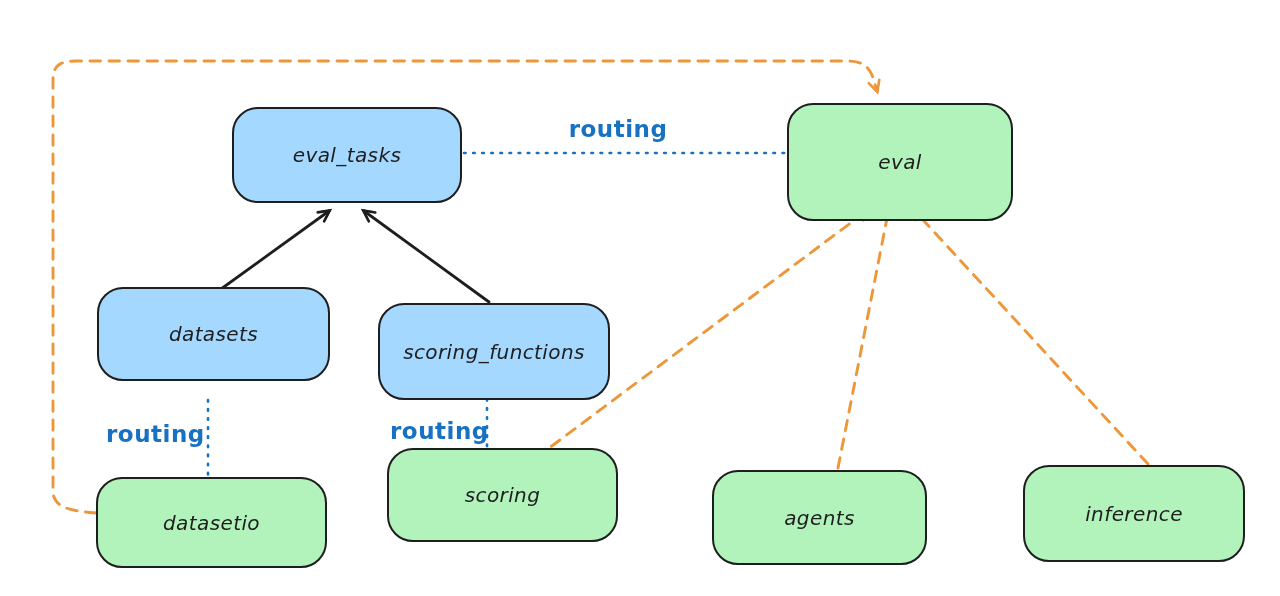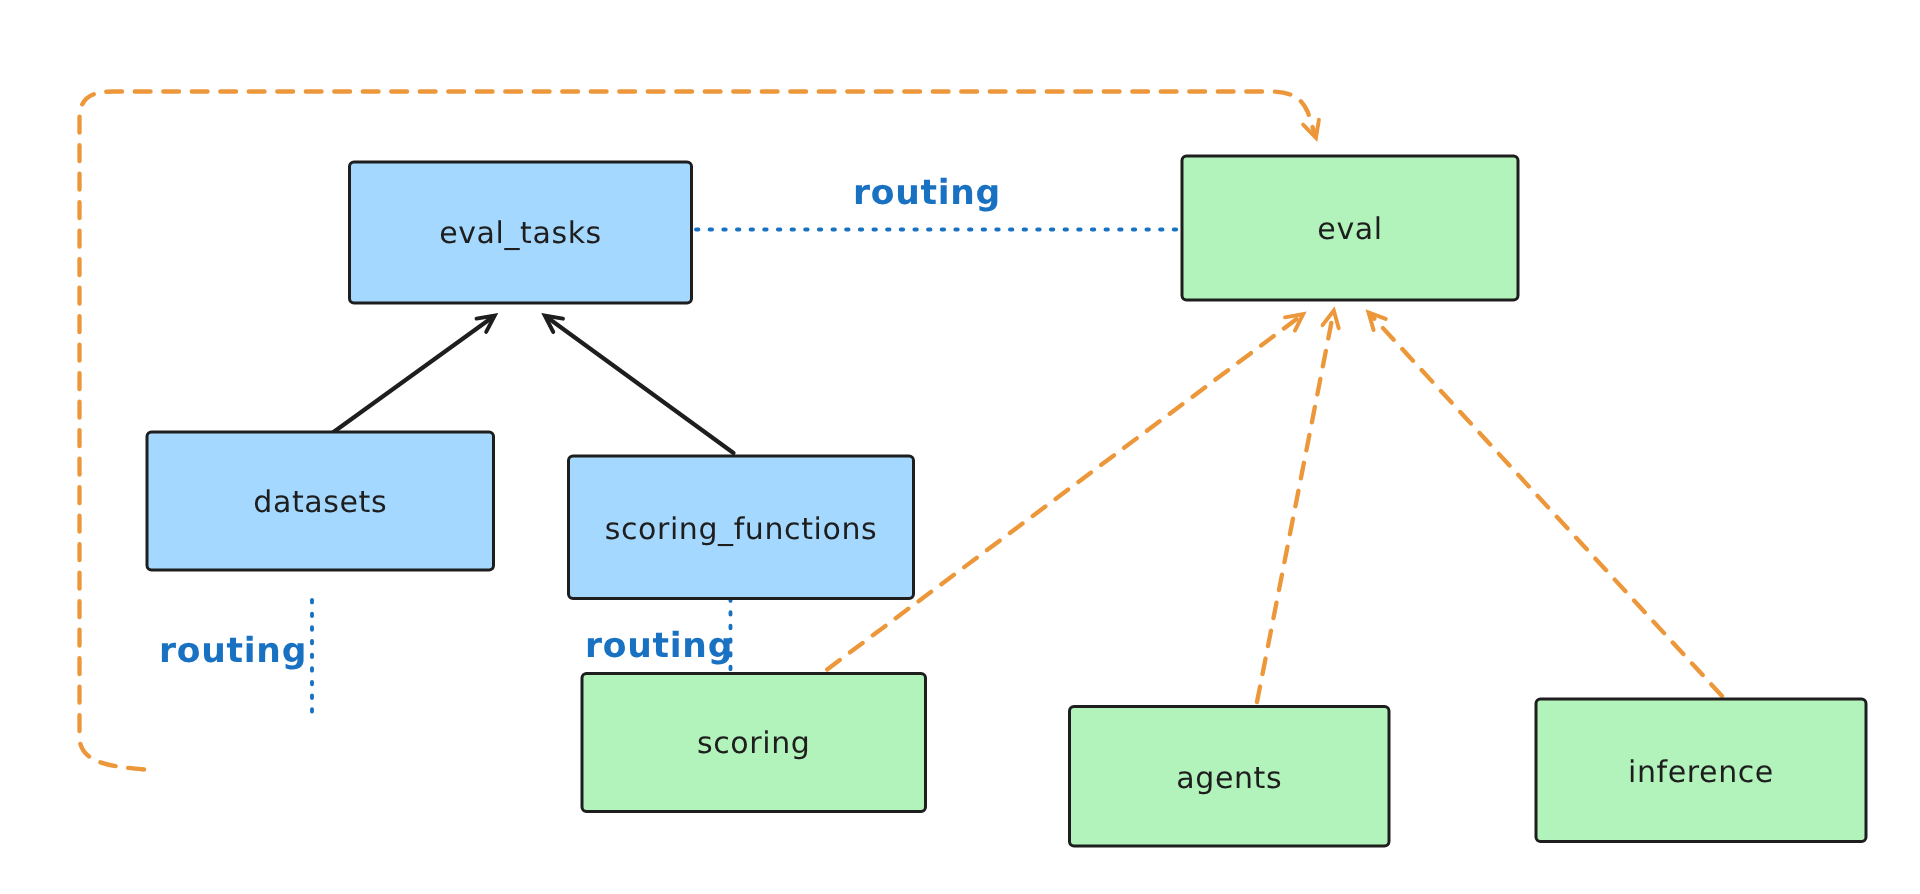--- a/index.html
+++ b/index.html
@@ -20,34 +20,35 @@
     left: 0;
     top: 0;
     width: 1280px;
     height: 596px;
     pointer-events: none;
   }
   .node {
     position: absolute;
     box-sizing: border-box;
     border: 2.6px solid #1e1e1e;
-    border-radius: 4px;
+    border-radius: 26px;
     display: flex;
     align-items: center;
     justify-content: center;
     font-size: 20px;
     letter-spacing: 0.4px;
     color: #1e1e1e;
     background: #ffffff;
+    font-style: italic;
   }
   .node.blue  { background: #a5d8ff; }
   .node.green { background: #b2f2bb; }
 
   .node-eval-tasks        { left: 232px;  top: 107px; width: 230px; height: 96px; }
-  .node-eval              { left: 787px;  top: 103px; width: 226px; height: 98px; }
+  .node-eval              { left: 787px;  top: 103px; width: 226px; height: 118px; }
   .node-datasets          { left: 97px;   top: 287px; width: 233px; height: 94px; }
   .node-scoring-functions { left: 378px;  top: 303px; width: 232px; height: 97px; }
   .node-datasetio         { left: 96px;   top: 477px; width: 231px; height: 91px; }
   .node-scoring           { left: 387px;  top: 448px; width: 231px; height: 94px; }
   .node-agents            { left: 712px;  top: 470px; width: 215px; height: 95px; }
   .node-inference         { left: 1023px; top: 465px; width: 222px; height: 97px; text-align: right; }
 
   .edge-label {
     position: absolute;
     color: #1971c2;
@@ -116,20 +117,23 @@
   </div>
   <div class="node green node-eval">
     <span>eval</span>
   </div>
   <div class="node blue node-datasets">
     <span>datasets</span>
   </div>
   <div class="node blue node-scoring-functions">
     <span>scoring_functions</span>
   </div>
+  <div class="node green node-datasetio">
+    <span>datasetio</span>
+  </div>
   <div class="node green node-scoring">
     <span>scoring</span>
   </div>
   <div class="node green node-agents">
     <span>agents</span>
   </div>
   <div class="node green node-inference">
     <span>inference</span>
   </div>
 

